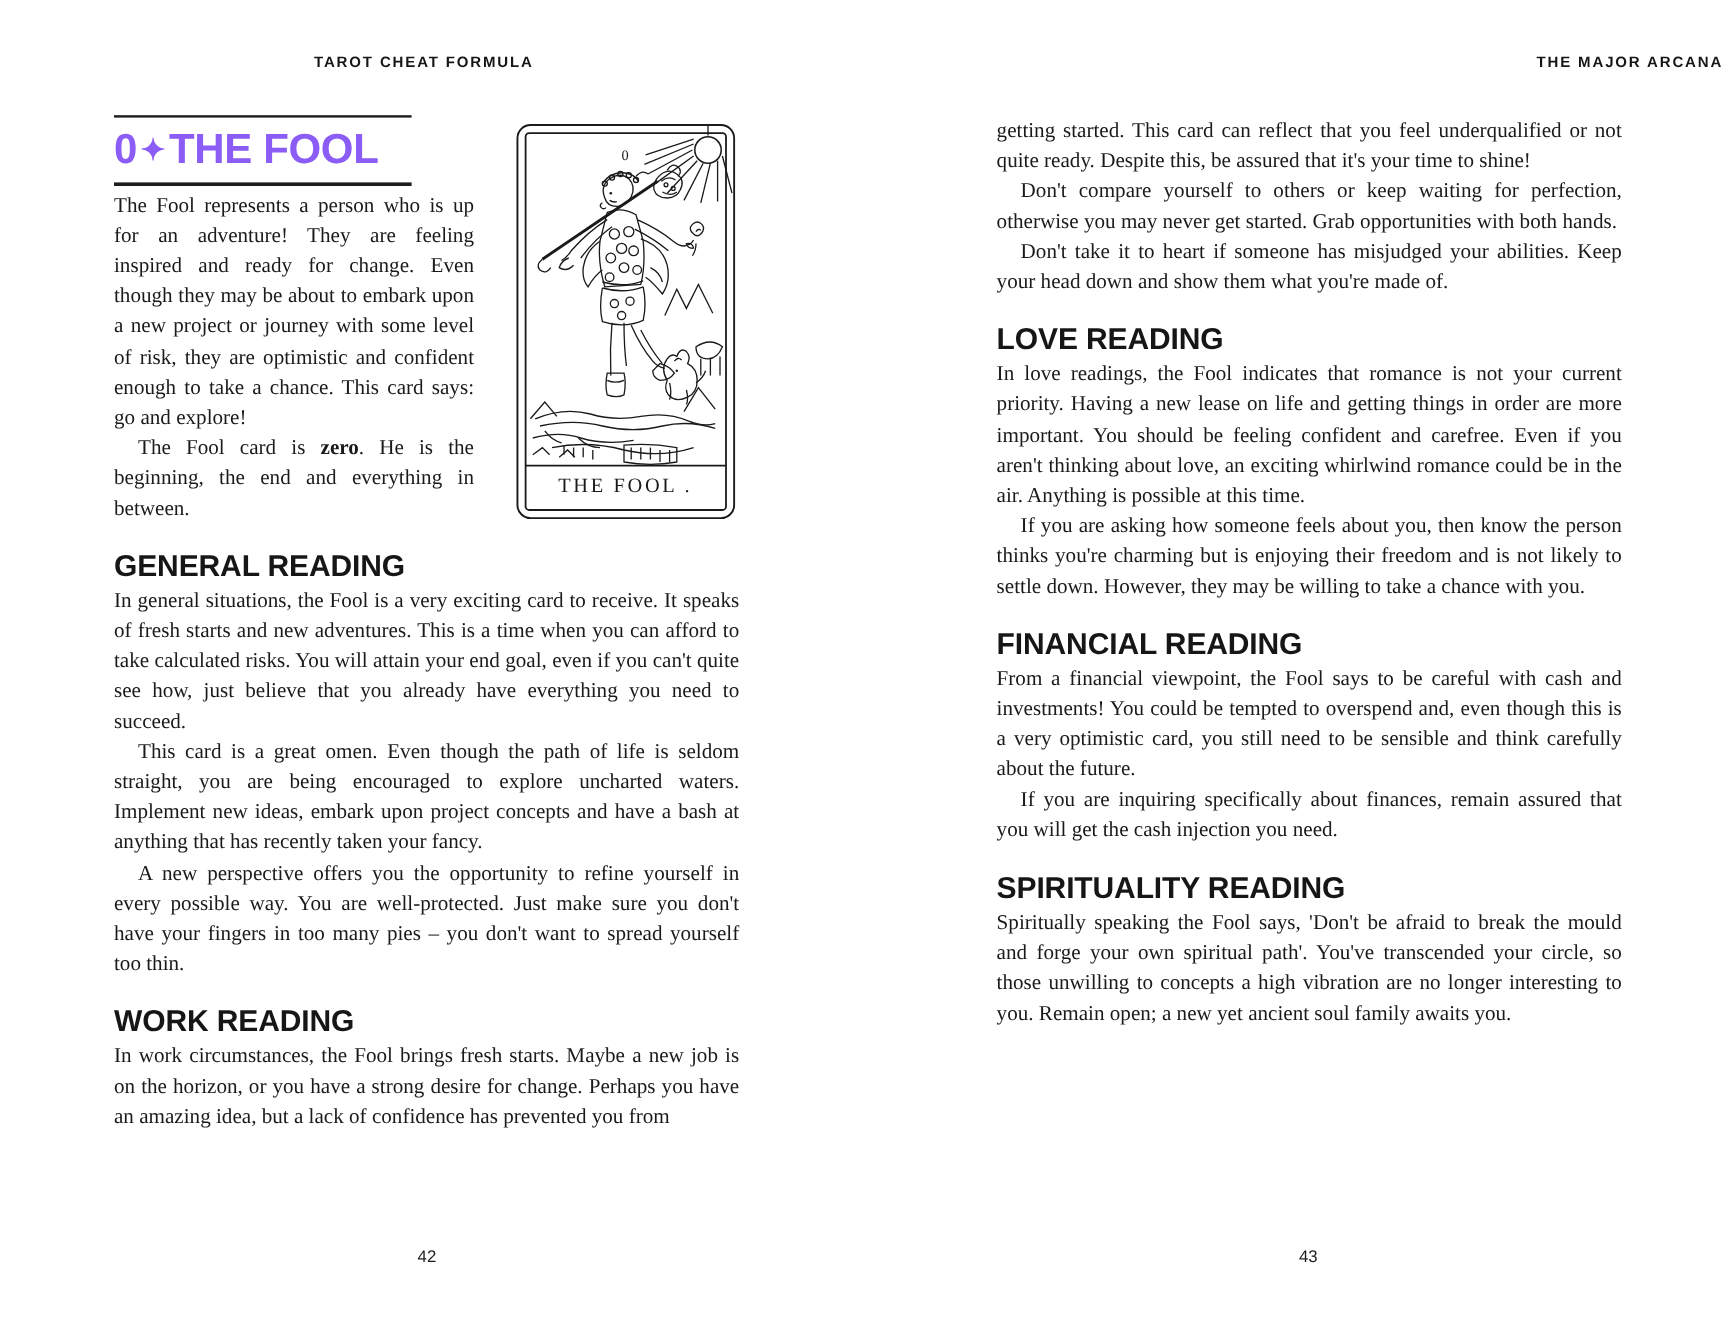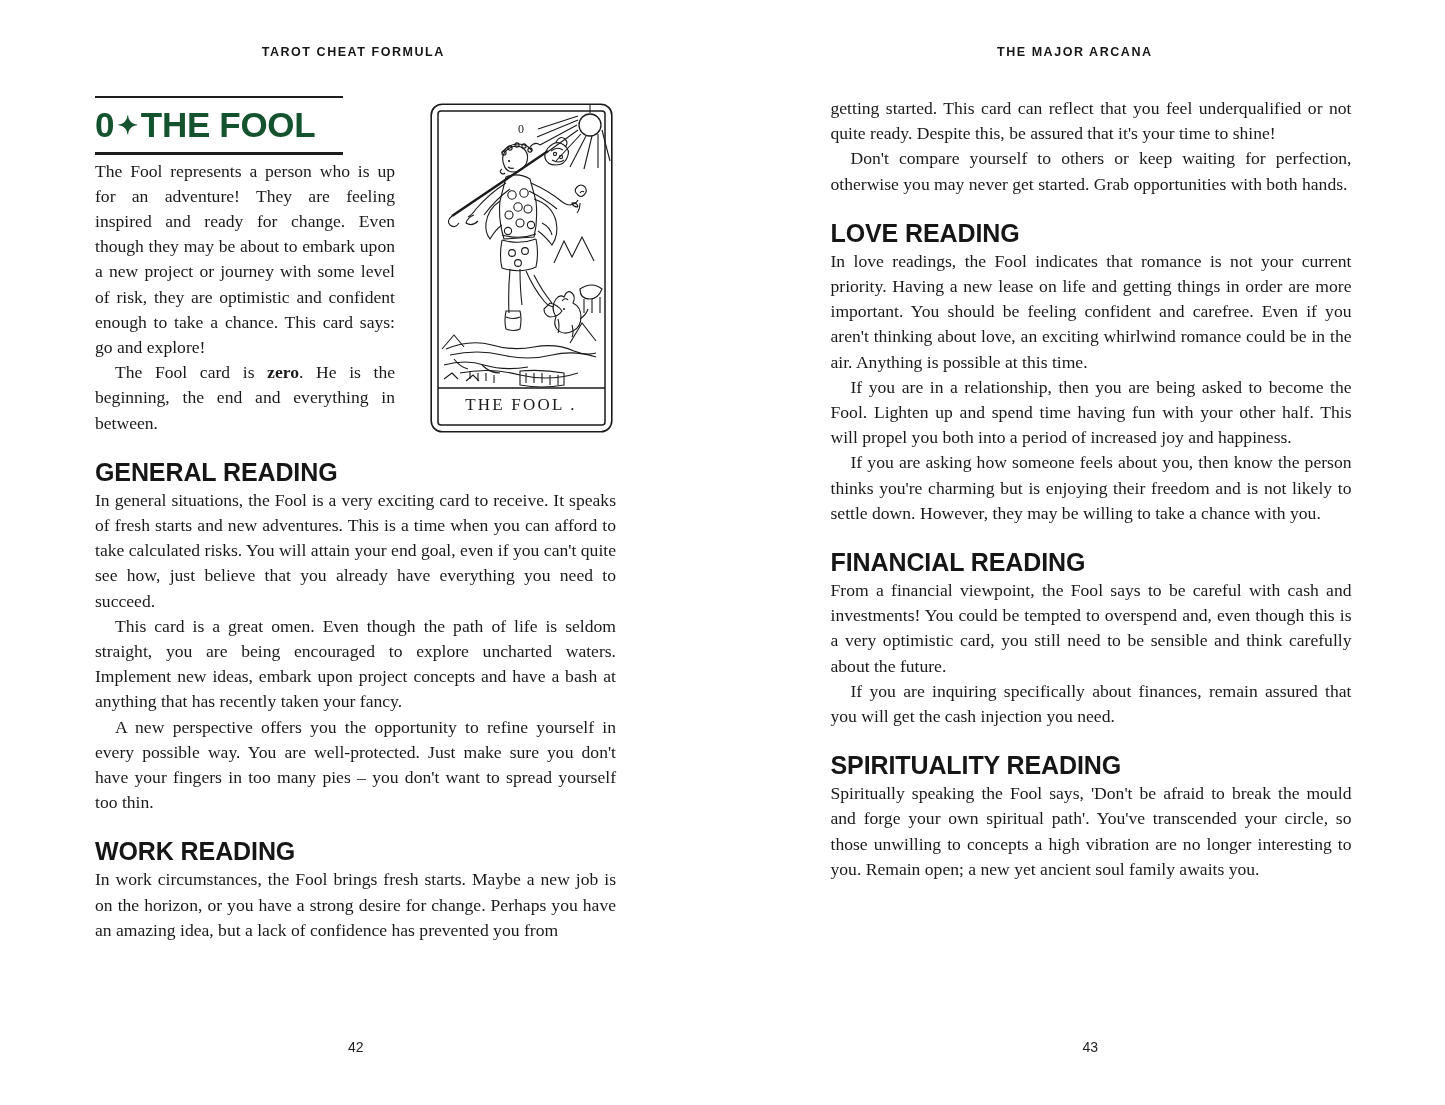--- a/index.html
+++ b/index.html
@@ -37,21 +37,21 @@
     left: 0;
     width: 100%;
     text-align: center;
     font-family: "Liberation Sans", sans-serif;
     font-weight: bold;
     font-size: 12.5px;
     letter-spacing: 1.55px;
     color: #161616;
   }
   .page-left .running-head  { transform: translateX(-8px); }
-  .page-right .running-head { transform: translateX(-9px); }
+  .page-right .running-head { transform: translateX(-9px); text-align: right; }
 
   
   .column {
     position: absolute;
     top: 96px;
     width: 521px;
   }
   .page-left .column  { left: 95px; }
   .page-right .column { left: 108px; }
 
@@ -65,21 +65,21 @@
     background: #1d1d1d;
     width: 100%;
   }
   .rule-bottom { height: 2.2px; }
   .card-title {
     font-family: "Liberation Sans", sans-serif;
     font-weight: bold;
     font-size: 35px;
     line-height: 1;
     letter-spacing: -0.3px;
-    color: #14532d;
+    color: #8b5cf6;
     padding: 9px 0 10px 0;
     white-space: nowrap;
   }
   .card-title .star {
     font-size: 25px;
     position: relative;
     top: -3px;
     padding: 0 3px;
   }
 
@@ -305,24 +305,24 @@
     <div class="page-number">42</div>
   </div>
 
   <div class="page page-right">
 
     <div class="running-head">THE MAJOR ARCANA</div>
 
     <div class="column">
       <p class="full">getting started. This card can reflect that you feel underqualified or not quite ready. Despite this, be assured that it's your time to shine!</p>
       <p class="full indent">Don't compare yourself to others or keep waiting for perfection, otherwise you may never get started. Grab opportunities with both hands.</p>
+      <p class="full indent">Don't take it to heart if someone has misjudged your abilities. Keep your head down and show them what you're made of.</p>
 
       <h2>LOVE READING</h2>
       <p class="full">In love readings, the Fool indicates that romance is not your current priority. Having a new lease on life and getting things in order are more important. You should be feeling confident and carefree. Even if you aren't thinking about love, an exciting whirlwind romance could be in the air. Anything is possible at this time.</p>
-      <p class="full indent">If you are in a relationship, then you are being asked to become the Fool. Lighten up and spend time having fun with your other half. This will propel you both into a period of increased joy and happiness.</p>
       <p class="full indent">If you are asking how someone feels about you, then know the person thinks you're charming but is enjoying their freedom and is not likely to settle down. However, they may be willing to take a chance with you.</p>
 
       <h2>FINANCIAL READING</h2>
       <p class="full">From a financial viewpoint, the Fool says to be careful with cash and investments! You could be tempted to overspend and, even though this is a very optimistic card, you still need to be sensible and think carefully about the future.</p>
       <p class="full indent">If you are inquiring specifically about finances, remain assured that you will get the cash injection you need.</p>
 
       <h2>SPIRITUALITY READING</h2>
       <p class="full">Spiritually speaking the Fool says, 'Don't be afraid to break the mould and forge your own spiritual path'. You've transcended your circle, so those unwilling to concepts a high vibration are no longer interesting to you. Remain open; a new yet ancient soul family awaits you.</p>
     </div>
 

